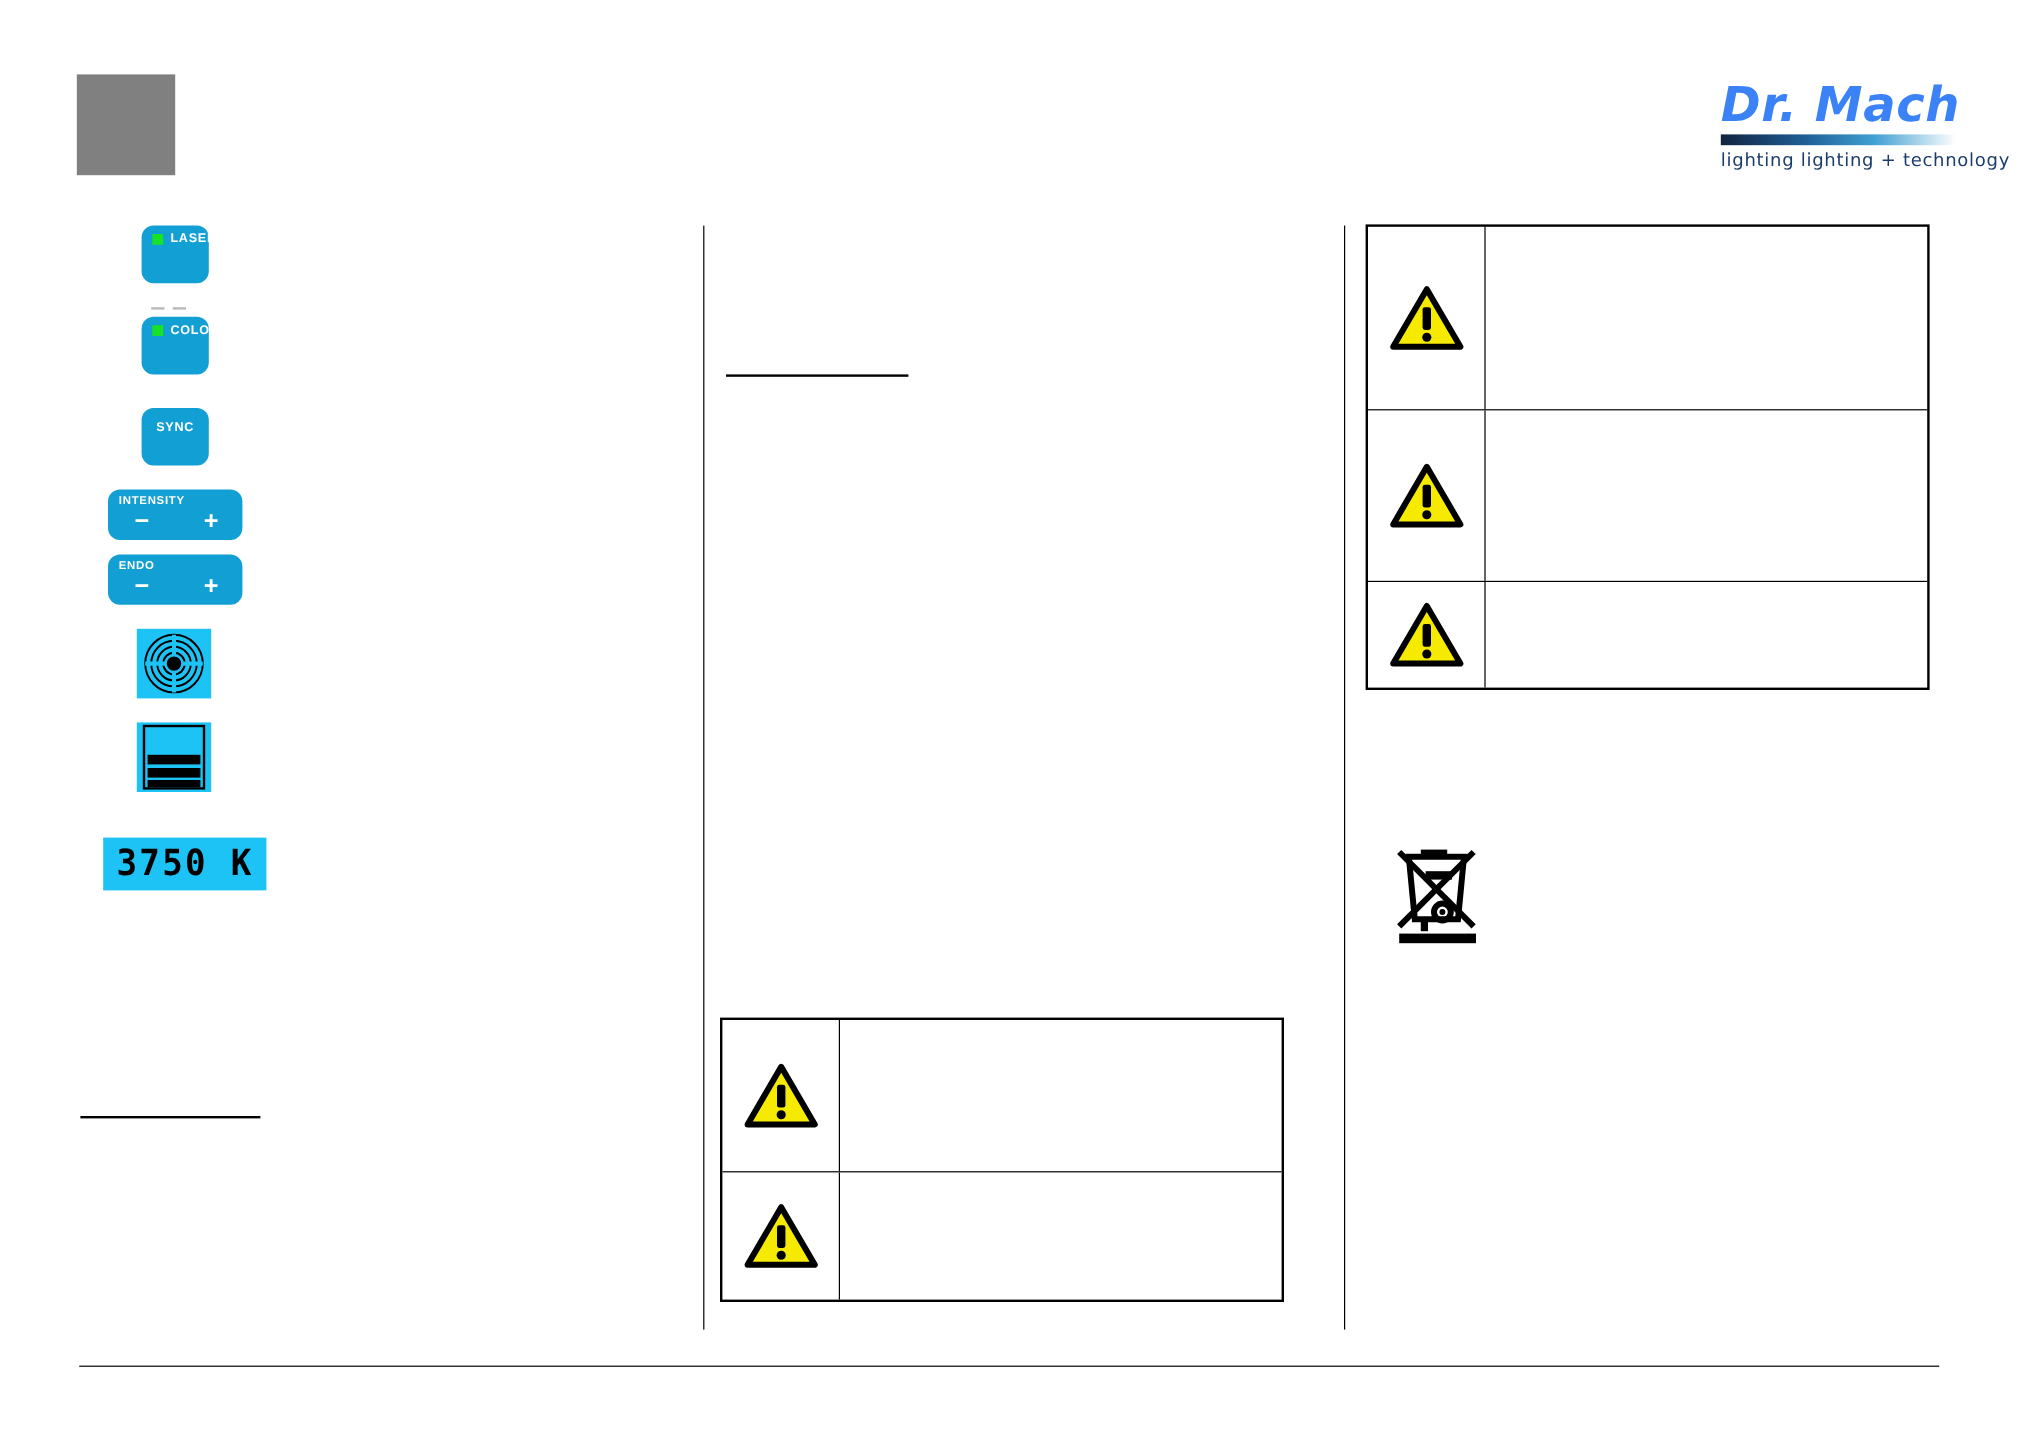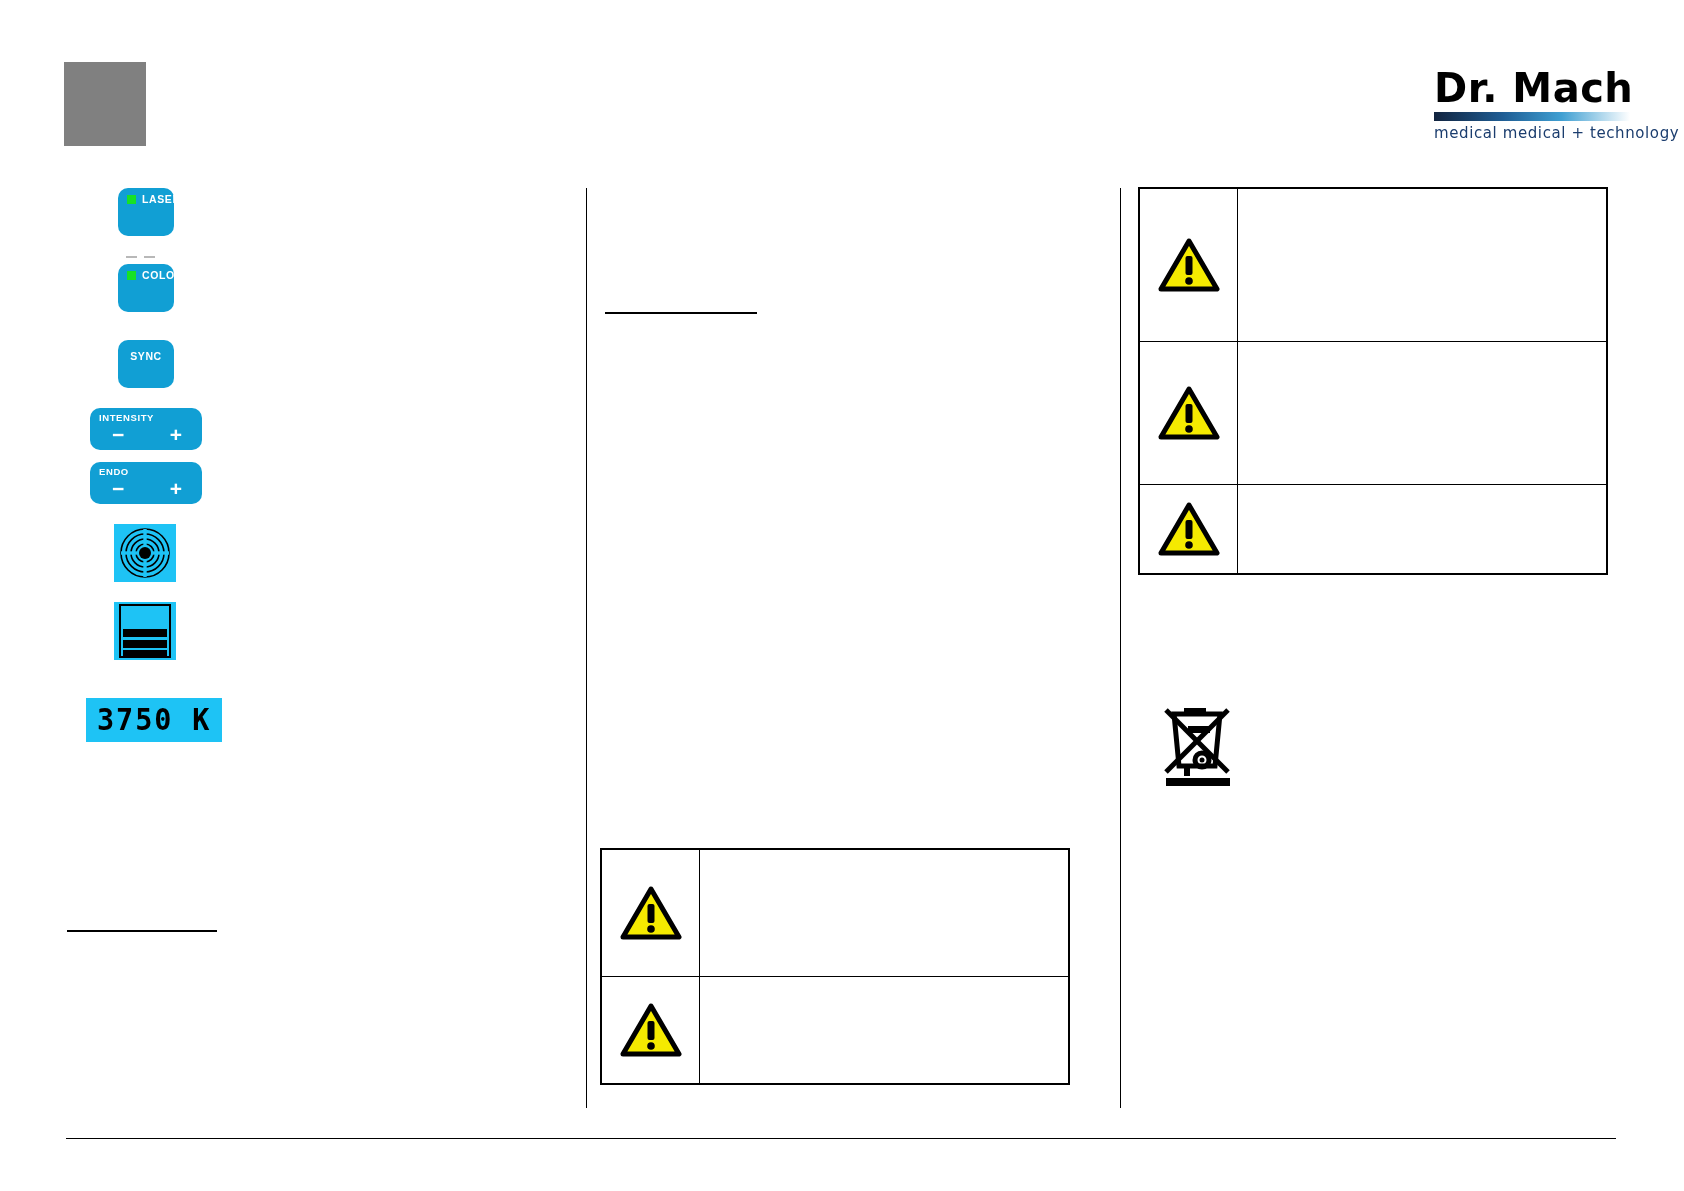--- a/index.html
+++ b/index.html
@@ -33,24 +33,25 @@
 
   .brand-logo {
     position: absolute;
     right: 40px;
     top: 68px;
     width: 210px;
     text-align: left;
   }
   .brand-wordmark {
     font-family: "DejaVu Sans", sans-serif;
+    font-style: italic;
     font-weight: bold;
     font-size: 40px;
     letter-spacing: 0.5px;
-    color: #000000;
+    color: #3b82f6;
     line-height: 1;
     white-space: nowrap;
   }
   .brand-rule {
     margin-top: 4px;
     height: 9px;
     width: 196px;
     background: linear-gradient(to right, #12243f 0%, #1f5d94 35%, #3f9fd2 65%, #ffffff 100%);
   }
   .brand-tagline {
@@ -262,21 +263,21 @@
 </head>
 <body>
 
 <div class="page">
 
   <div class="thumbnail-placeholder"></div>
 
   <div class="brand-logo">
     <div class="brand-wordmark">Dr. Mach</div>
     <div class="brand-rule"></div>
-    <div class="brand-tagline">medical medical + technology</div>
+    <div class="brand-tagline">lighting lighting + technology</div>
   </div>
 
   <div class="col-divider left-div"></div>
   <div class="col-divider right-div"></div>
 
   <div class="heading-rule mid-head"></div>
   <div class="heading-rule left-head"></div>
 
   <div class="footer-rule"></div>
 

